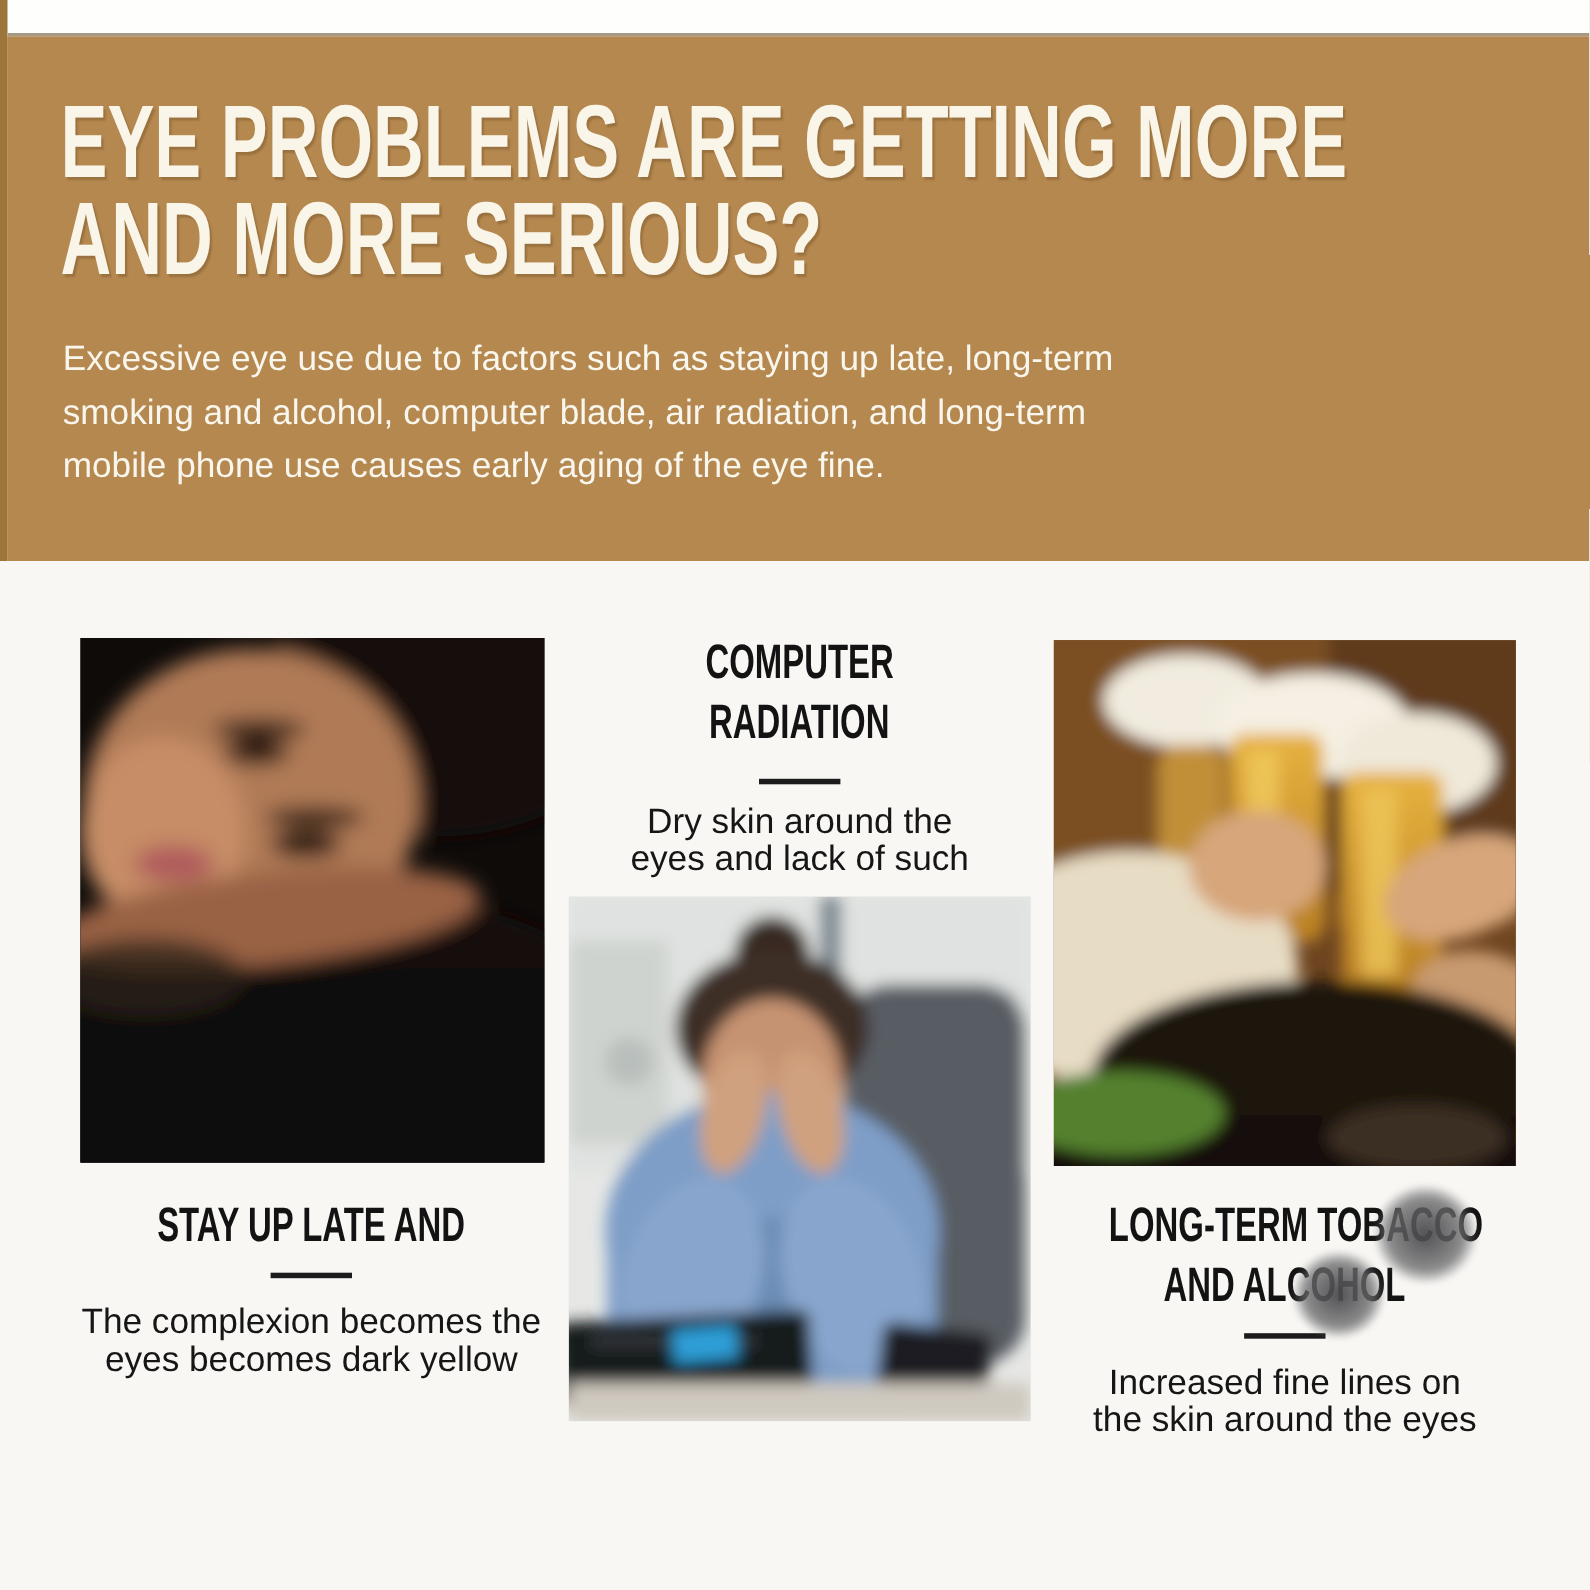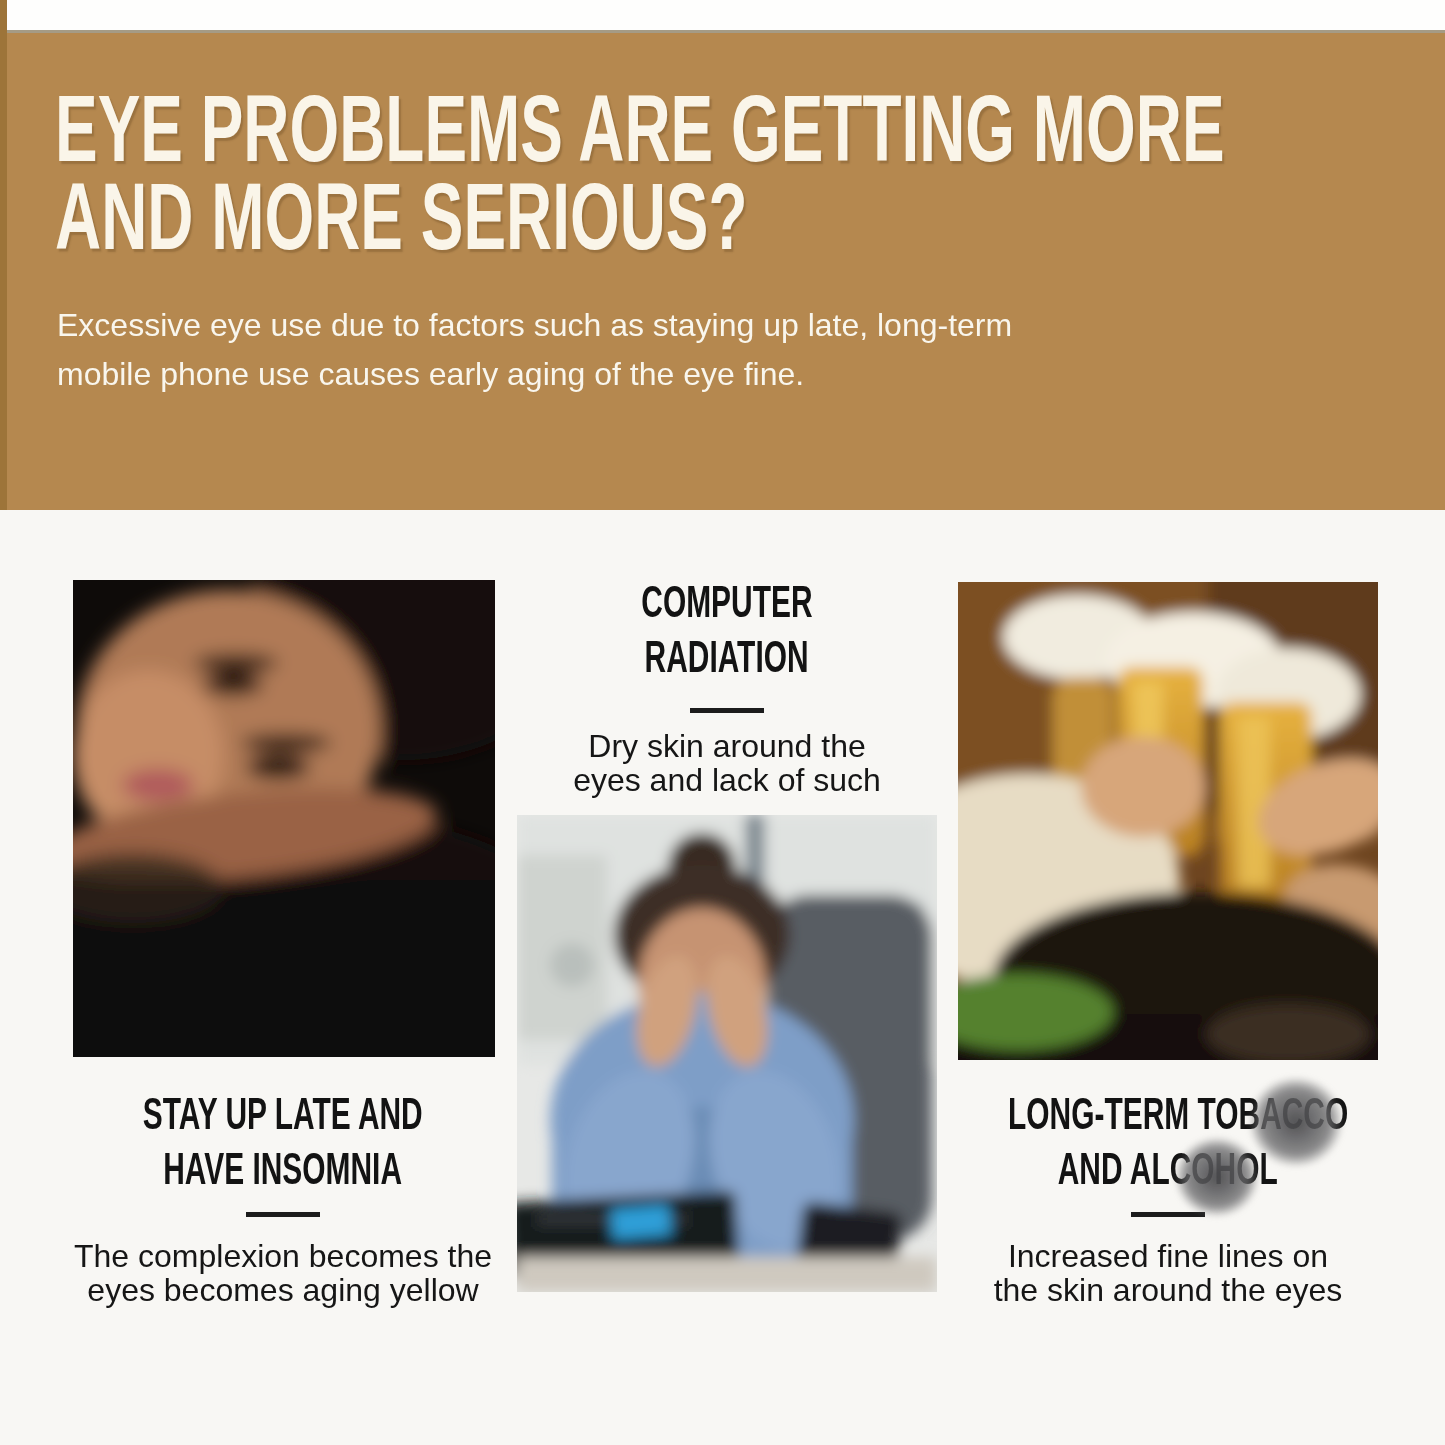--- a/index.html
+++ b/index.html
@@ -70,20 +70,21 @@
   <div class="left-strip"></div>
   <div class="top-bar"></div>
 
   <div class="hero">
     <div class="hero-title">
       <div><span class="cond">EYE PROBLEMS ARE GETTING MORE</span></div>
       <div><span class="cond">AND MORE SERIOUS?</span></div>
     </div>
     <div class="hero-body">
       <div>Excessive eye use due to factors such as staying up late, long-term</div>
+      <div>smoking and alcohol, computer blade, air radiation, and long-term</div>
       <div>mobile phone use causes early aging of the eye fine.</div>
     </div>
   </div>
 
   <div class="photo" id="photo-left">
     <svg viewBox="0 0 422 477" width="100%" height="100%" preserveAspectRatio="none">
       <defs>
         <filter id="fL" x="-30%" y="-30%" width="160%" height="160%">
           <feGaussianBlur stdDeviation="9"></feGaussianBlur>
         </filter>
@@ -186,26 +187,25 @@
     <div class="divider"></div>
     <div class="cap-desc">
       <div>Dry skin around the</div>
       <div>eyes and lack of such</div>
     </div>
   </div>
 
   <div class="caption" id="caption-left">
     <div class="cap-title">
       <div><span class="cond">STAY UP LATE AND</span></div>
-      <div><span class="cond">HAVE INSOMNIA</span></div>
     </div>
     <div class="divider"></div>
     <div class="cap-desc">
       <div>The complexion becomes the</div>
-      <div>eyes becomes aging yellow</div>
+      <div>eyes becomes dark yellow</div>
     </div>
   </div>
 
   <div class="caption" id="caption-right">
     <div class="cap-title">
       <div><span class="cond">LONG-TERM TOBACCO</span></div>
       <div><span class="cond">AND ALCOHOL</span></div>
     </div>
     <div class="divider"></div>
     <div class="cap-desc">

